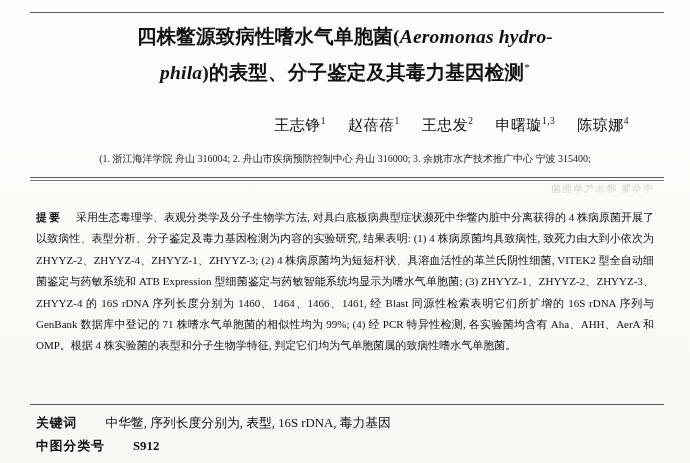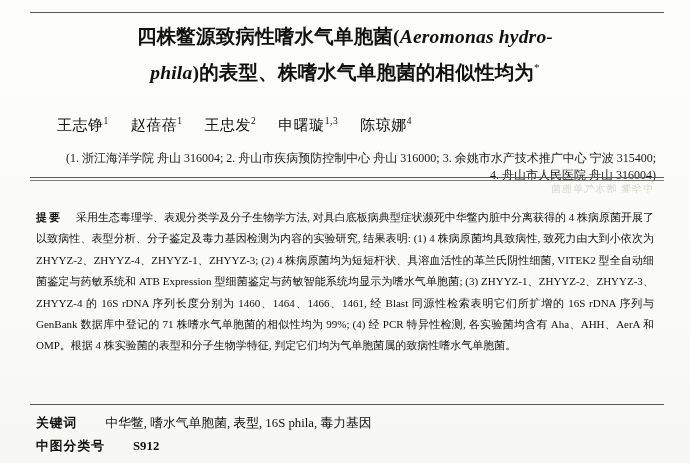--- a/index.html
+++ b/index.html
@@ -49,39 +49,39 @@
   }
   .title sup {
     font-size: 11px;
     vertical-align: super;
     font-weight: normal;
   }
 
   .authors {
     position: absolute;
     top: 116px;
-    left: 46px;
+    left: 18px;
     width: 622px;
-    text-align: left;
+    text-align: right;
     font-size: 15px;
     letter-spacing: 0.5px;
   }
   .authors .nm { margin: 0 11px; }
   .authors sup {
     font-size: 9.5px;
     vertical-align: super;
   }
 
   .affil {
     position: absolute;
     top: 150px;
     left: 34px;
     width: 622px;
-    text-align: right;
-    font-size: 12px;
+    text-align: center;
+    font-size: 10px;
     line-height: 17px;
     color: #1a1a1a;
   }
 
   .abstract {
     position: absolute;
     top: 207px;
     left: 36px;
     width: 618px;
     font-size: 11px;
@@ -143,44 +143,43 @@
 </style>
 </head>
 <body>
 
 <div class="page">
 
   <div class="rule rule-top"></div>
 
   <div class="title">
     <span>四株鳖源致病性嗜水气单胞菌(</span><span class="ital">Aeromonas hydro-</span><br>
-    <span class="ital">phila</span><span>)的表型、株嗜水气单胞菌的相似性均为</span><sup>*</sup>
+    <span class="ital">phila</span><span>)的表型、分子鉴定及其毒力基因检测</span><sup>*</sup>
   </div>
 
   <div class="authors">
     <span class="nm"><span>王志铮</span><sup>1</sup></span><span class="nm"><span>赵蓓蓓</span><sup>1</sup></span><span class="nm"><span>王忠发</span><sup>2</sup></span><span class="nm"><span>申曙璇</span><sup>1,3</sup></span><span class="nm"><span>陈琼娜</span><sup>4</sup></span>
   </div>
 
   <div class="affil">
     <div>(1. 浙江海洋学院   舟山  316004; 2. 舟山市疾病预防控制中心   舟山  316000; 3. 余姚市水产技术推广中心   宁波  315400;</div>
-    <div>4. 舟山市人民医院   舟山  316004)</div>
   </div>
 
   <div class="rule rule-mid-1"></div>
   <div class="rule rule-mid-2"></div>
 
   <div class="ghost">中华鳖 嗜水气单胞菌</div>
 
   <div class="abstract">
     <p><span class="lbl">提要</span><span>采用生态毒理学、表观分类学及分子生物学方法, 对具白底板病典型症状濒死中华鳖内脏中分离获得的 4 株病原菌开展了以致病性、表型分析、分子鉴定及毒力基因检测为内容的实验研究, 结果表明: (1) 4 株病原菌均具致病性, 致死力由大到小依次为 ZHYYZ-2、ZHYYZ-4、ZHYYZ-1、ZHYYZ-3; (2) 4 株病原菌均为短短杆状、具溶血活性的革兰氏阴性细菌, VITEK2 型全自动细菌鉴定与药敏系统和 ATB Expression 型细菌鉴定与药敏智能系统均显示为嗜水气单胞菌; (3) ZHYYZ-1、ZHYYZ-2、ZHYYZ-3、ZHYYZ-4 的 16S rDNA 序列长度分别为 1460、1464、1466、1461, 经 Blast 同源性检索表明它们所扩增的 16S rDNA 序列与 GenBank 数据库中登记的 71 株嗜水气单胞菌的相似性均为 99%; (4) 经 PCR 特异性检测, 各实验菌均含有 Aha、AHH、AerA 和 OMP。根据 4 株实验菌的表型和分子生物学特征, 判定它们均为气单胞菌属的致病性嗜水气单胞菌。</span></p>
   </div>
 
   <div class="rule rule-bottom"></div>
 
   <div class="keywords">
-    <span class="lbl">关键词</span><span>中华鳖, 嗜水气单胞菌, 表型, 16S phila, 毒力基因</span>
+    <span class="lbl">关键词</span><span>中华鳖, 序列长度分别为, 表型, 16S rDNA, 毒力基因</span>
   </div>
 
   <div class="clc">
     <span class="lbl">中图分类号</span><span class="val">S912</span>
   </div>
 
 </div>
 
 </body></html>

